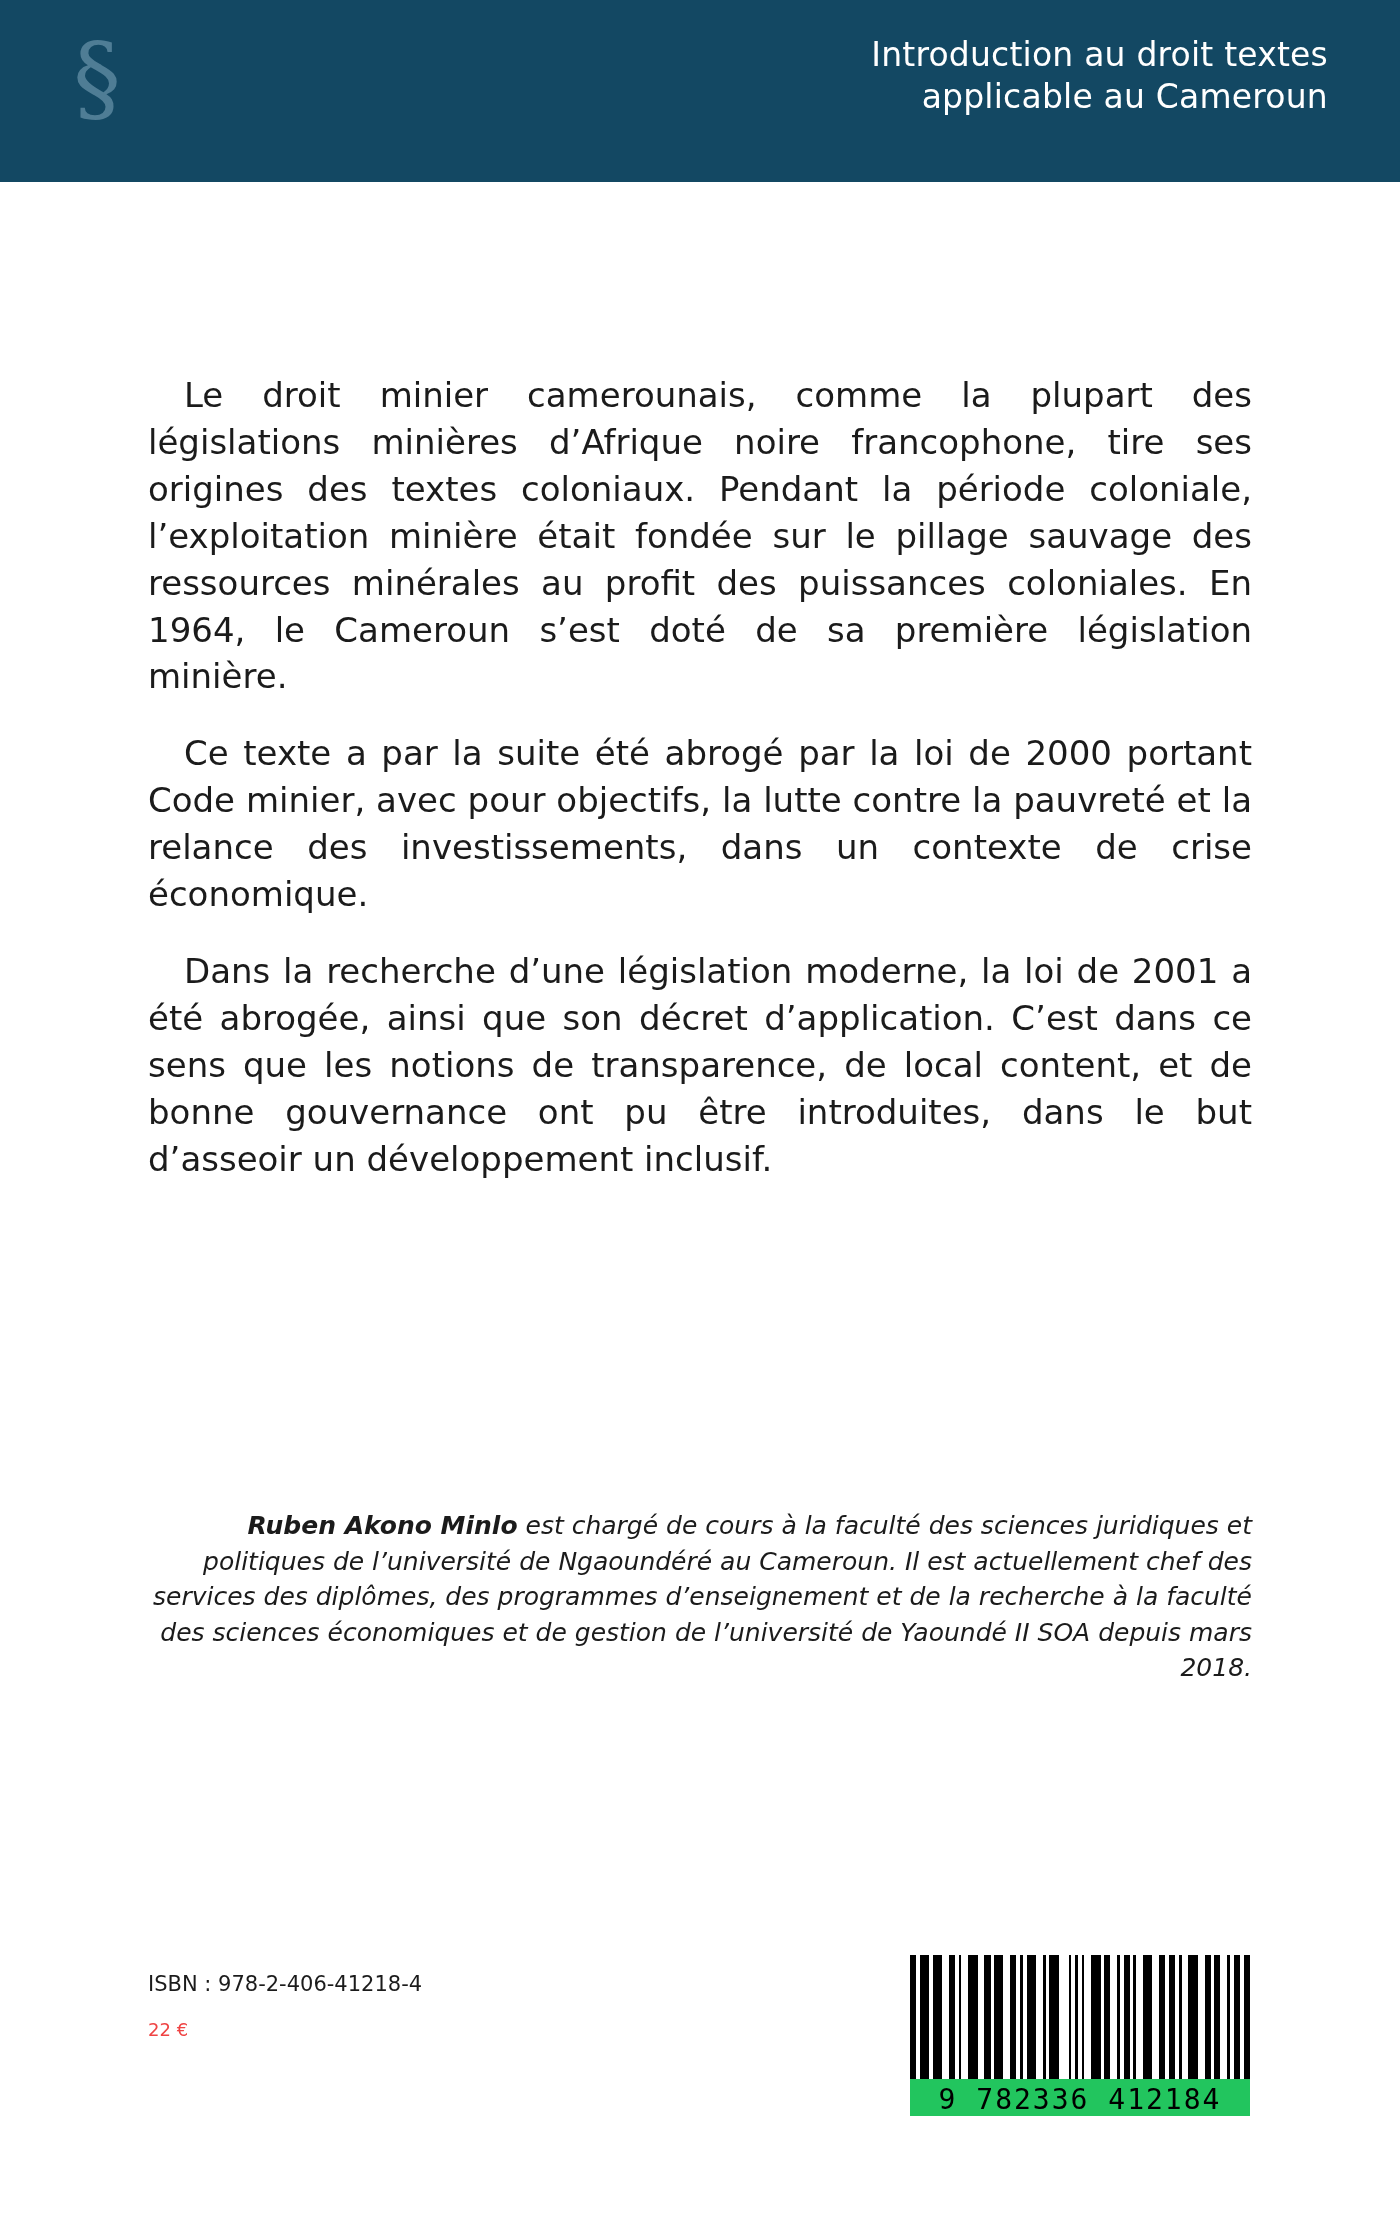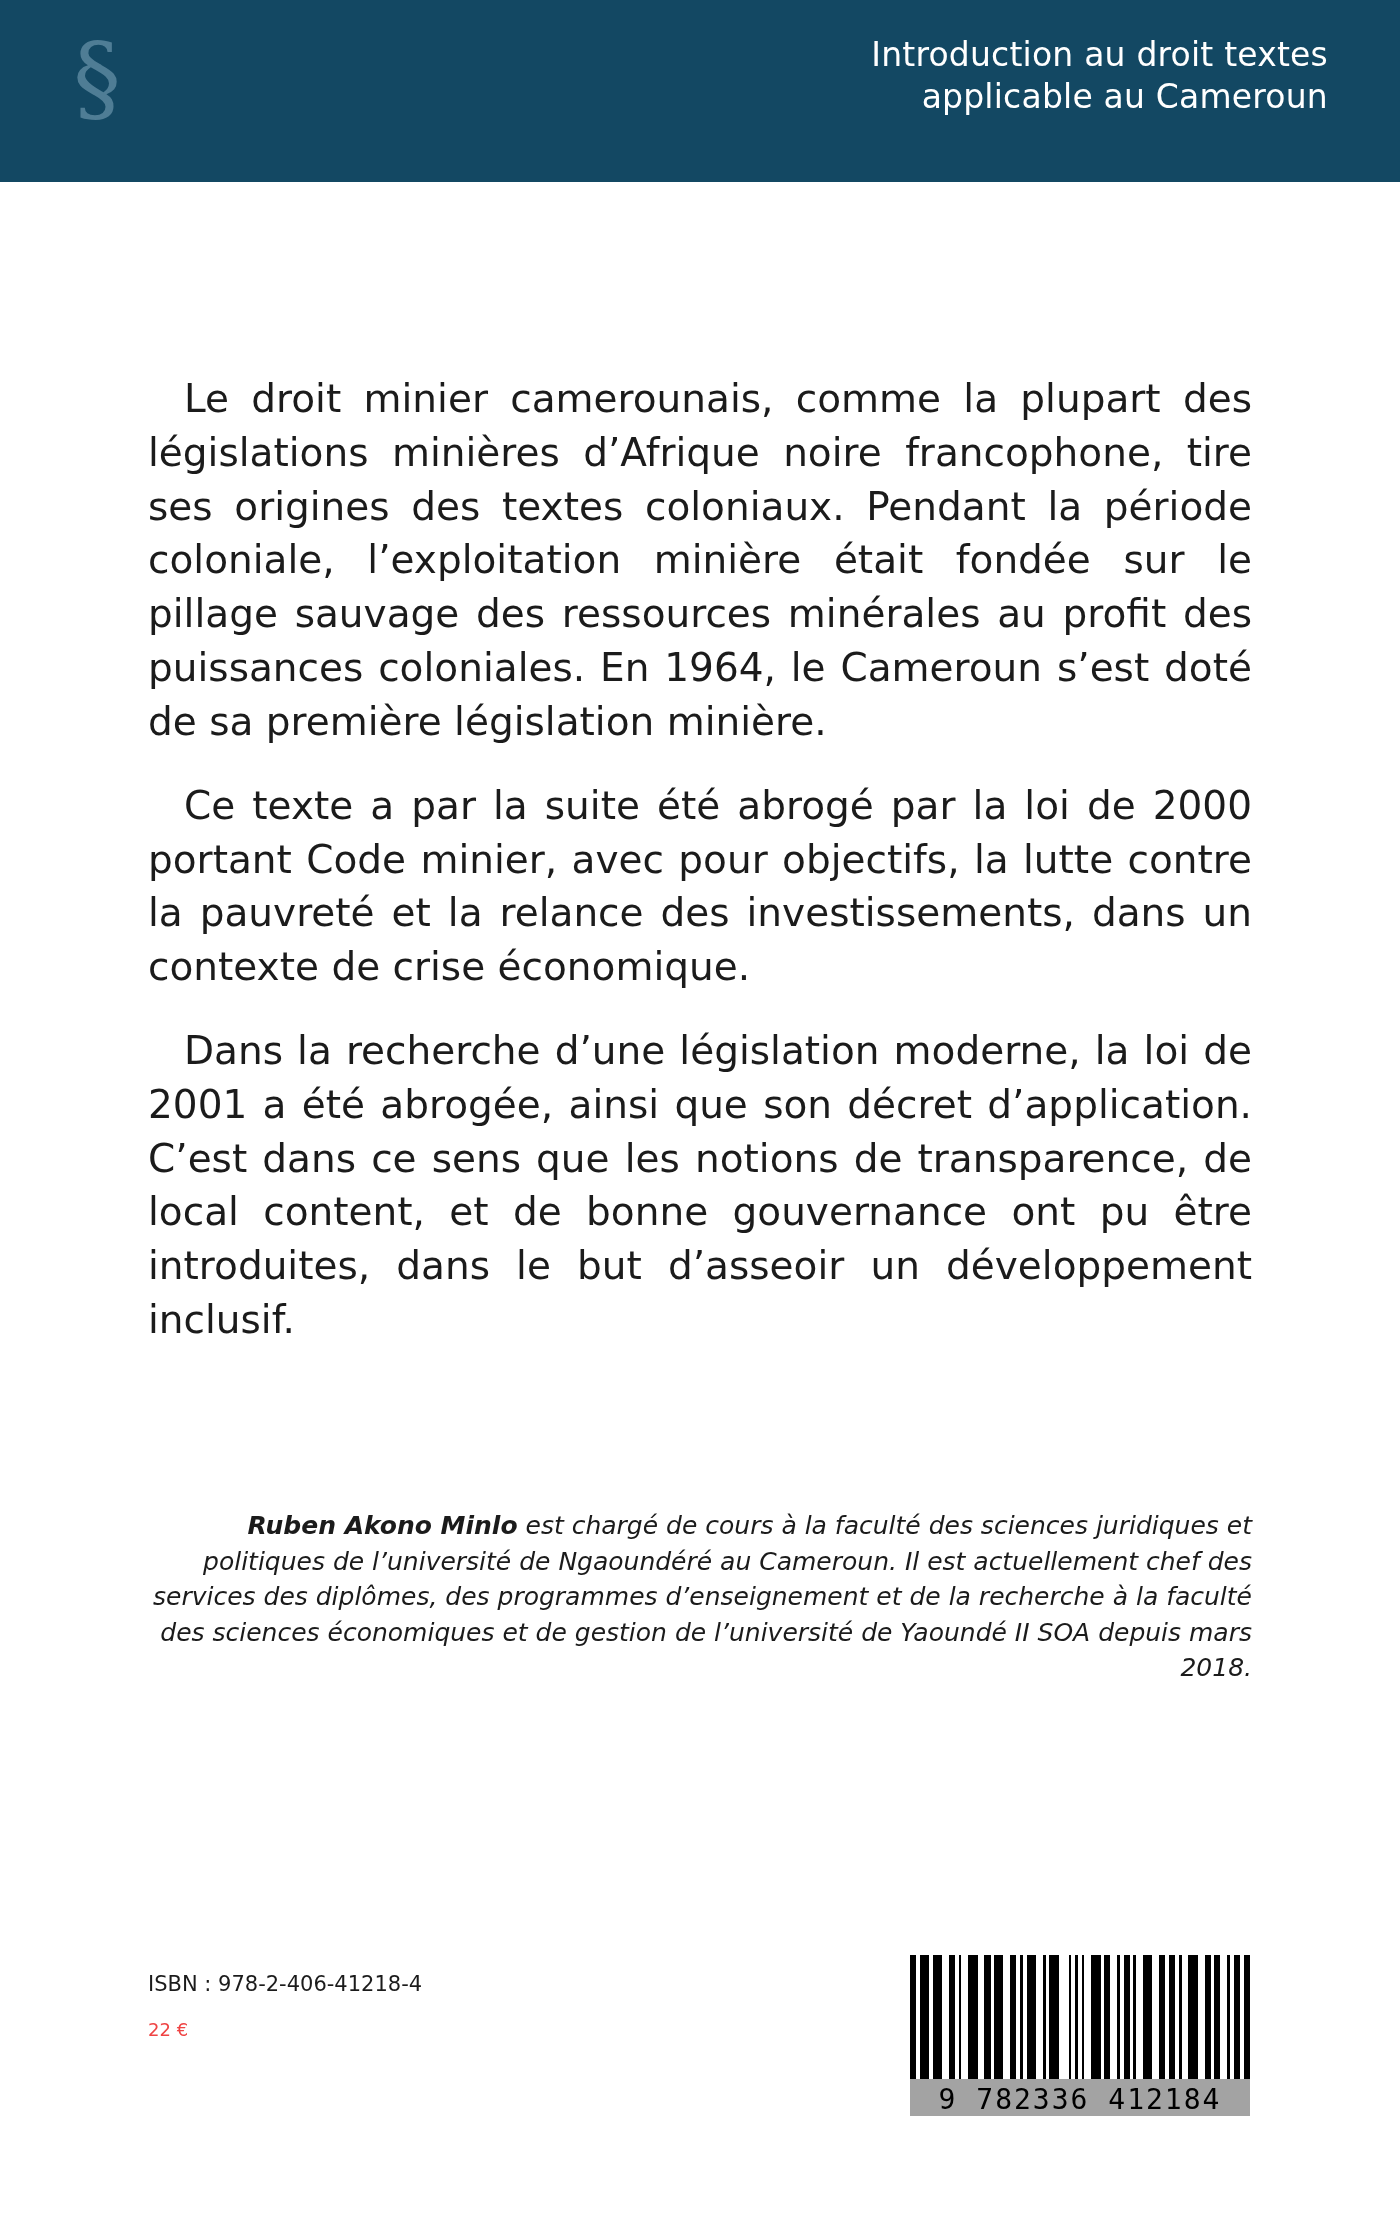--- a/index.html
+++ b/index.html
@@ -61,21 +61,21 @@
   }
 
   
   .content {
     position: absolute;
     left: 148px;
     top: 372px;
     width: 1104px;
   }
   .para {
-    font-size: 39px;
+    font-size: 34px;
     line-height: 1.38;
     text-align: justify;
     text-justify: inter-word;
     margin: 0 0 30px 0;
     text-indent: 36px;
     color: #1b1b1b;
     hyphens: none;
   }
   .para:last-child {
     margin-bottom: 0;
@@ -147,21 +147,21 @@
   .barcode-digits {
     position: absolute;
     left: 0;
     top: 124px;
     width: 340px;
     font-family: "DejaVu Sans Mono", monospace;
     font-size: 28px;
     letter-spacing: 2px;
     color: #000000;
     text-align: center;
-    background: #a3a3a3;
+    background: #22c55e;
     padding-top: 4px;
   }
 </style>
 </head>
 <body>
 
 <div class="page">
 
   <div class="header">
     <div class="header-logo">§</div>

